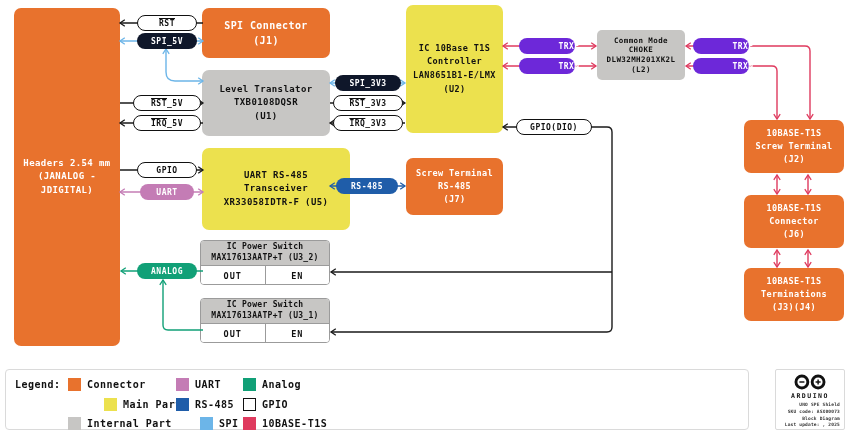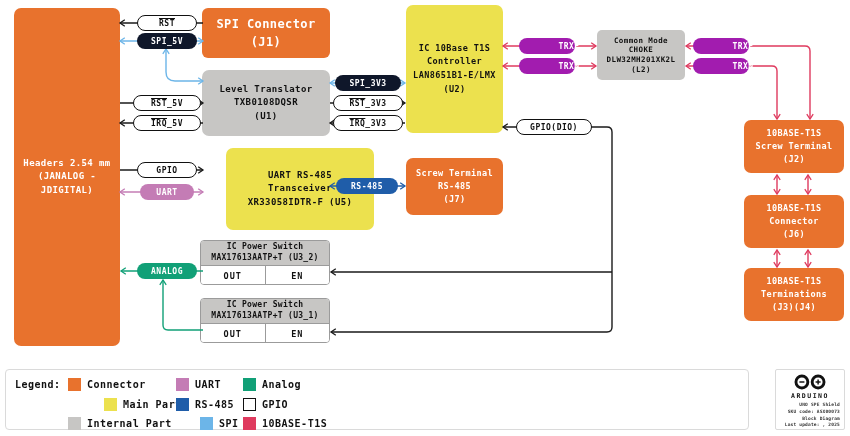--- a/index.html
+++ b/index.html
@@ -18,21 +18,21 @@
   .wiring { position:absolute; left:0; top:0; z-index:2; pointer-events:none; }
   .pill {
     position:absolute; z-index:3; height:16px; border-radius:9px; box-sizing:border-box;
     display:flex; align-items:center; justify-content:center;
     font-size:8px; font-weight:bold; letter-spacing:0.5px; white-space:nowrap;
   }
   .pill.white   { background:#ffffff; border:1.6px solid #111111; color:#111111; }
   .pill.blue    { background:#0f172a; color:#ffffff;text-align:right; }
   .pill.pink    { background:#C47CB5; color:#ffffff; }
   .pill.green   { background:#11A077; color:#ffffff; }
-  .pill.crimson { background:#a21caf; color:#ffffff;padding-left:44px; }
+  .pill.crimson { background:#6d28d9; color:#ffffff;padding-left:44px; }
   .pill.dblue   { background:#1F5DA9; color:#ffffff; }
   .ol { text-decoration:overline; text-decoration-thickness:1.2px; }
   .ps {
     position:absolute; z-index:1; width:130px; height:45px; box-sizing:border-box;
     border:1.5px solid #9B9B9B; border-radius:4px; background:#ffffff; overflow:hidden;
     font-weight:bold; text-align:center;
   }
   .ps-title { background:#C7C6C4; color:#111; font-size:8px; line-height:1.32; padding:1px 0 2px 0; letter-spacing:0.3px;}
   .ps-row { display:flex; height:20px; border-top:1.5px solid #9B9B9B; background:#fff; }
   .ps-cell { flex:1; display:flex; align-items:center; justify-content:center; font-size:8.5px; letter-spacing:1px; color:#111;}
@@ -59,32 +59,32 @@
 </head>
 <body>
 
 <div id="canvas">
 
   <div class="block orange" style="left:14px; top:8px; width:106px; height:338px; font-size:9px;">
     <div class="lh">Headers 2.54 mm</div>
     <div class="lh">(JANALOG - JDIGITAL)</div>
   </div>
 
-  <div class="block orange" style="left:202px; top:8px; width:128px; height:50px; font-size:12px;border-radius:6px;">
+  <div class="block orange" style="left:202px; top:8px; width:128px; height:50px; font-size:10px;">
     <div class="lh">SPI Connector</div>
     <div class="lh">(J1)</div>
   </div>
 
   <div class="block gray" style="left:202px; top:70px; width:128px; height:66px; font-size:9px;align-items:center;">
     <div class="lh">Level Translator</div>
     <div class="lh">TXB0108DQSR</div>
     <div class="lh">(U1)</div>
   </div>
 
-  <div class="block yellow" style="left:202px; top:148px; width:148px; height:82px; font-size:9px;margin-left:24px;">
+  <div class="block yellow" style="left:202px; top:148px; width:148px; height:82px; font-size:9px;">
     <div class="lh">UART RS-485</div>
     <div class="lh">Transceiver</div>
     <div class="lh">XR33058IDTR-F (U5)</div>
   </div>
 
   <div class="block yellow" style="left:406px; top:5px; width:97px; height:128px; font-size:8.5px;">
     <div class="lh4">IC 10Base T1S</div>
     <div class="lh4">Controller</div>
     <div class="lh4">LAN8651B1-E/LMX</div>
     <div class="lh4">(U2)</div>

